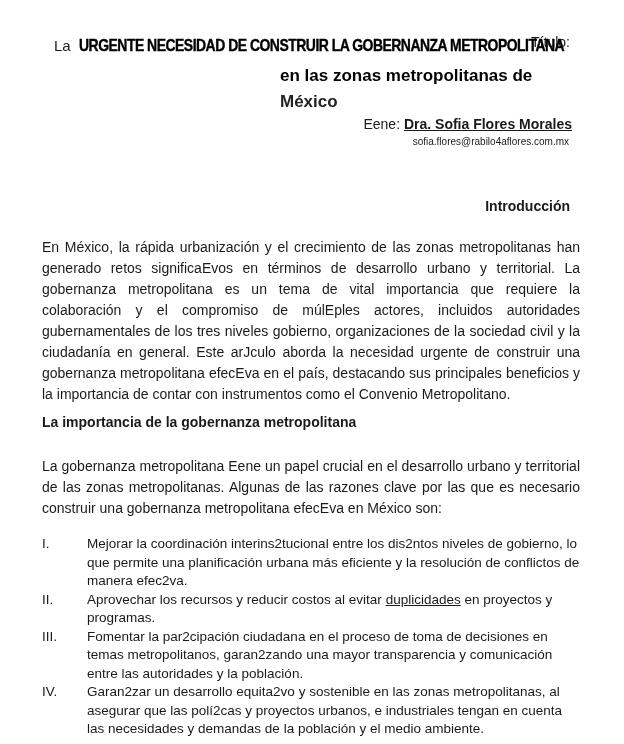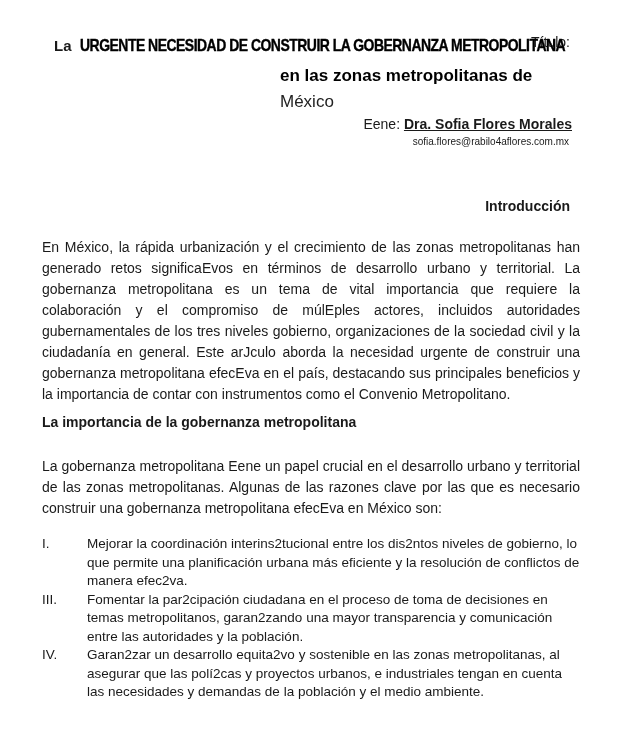--- a/index.html
+++ b/index.html
@@ -3,29 +3,29 @@
   <meta charset="utf-8">
   <style>
     html, body { margin: 0; padding: 0; background: #ffffff; }
     body {
       width: 624px; height: 744px; overflow: hidden; position: relative;
       font-family: "Liberation Sans", sans-serif; color: #1a1a1a;
     }
     .abs { position: absolute; }
     .titulo-label { top: 10px; right: 54px; font-size: 14px; margin-top: 24px; }
     .title-line1 { top: 36px; left: 54px; white-space: nowrap; }
-    .title-la { font-size: 15px; font-weight: bold; }
+    .title-la { font-size: 15px; font-weight: normal; }
     .title-caps {
       font-family: "Liberation Sans", sans-serif; font-weight: bold;
       font-size: 17px; letter-spacing: -0.6px; transform: scaleX(0.82);
       display: inline-block; transform-origin: left center; margin-left: 4px;
       -webkit-text-stroke: 0.4px #000; color: #000;
     }
     .title-line2 { top: 66px; left: 280px; font-size: 17px; font-weight: bold; color: #000000; }
-    .title-line3 { top: 92px; left: 280px; font-size: 17px; font-weight: normal; color: #222; }
+    .title-line3 { top: 92px; left: 280px; font-size: 17px; font-weight: bold; color: #222; }
     .author { top: 116px; right: 52px; font-size: 14px; }
     .author b { font-weight: bold; text-decoration: underline; }
     .email { top: 136px; right: 55px; font-size: 10px; }
     .intro-heading { top: 198px; right: 54px; font-size: 14px; font-weight: bold; }
     .para {
       left: 42px; width: 538px; font-size: 14px; line-height: 21px;
       text-align: justify;
     }
     .para1 { top: 237px; }
     .section-heading { top: 414px; left: 42px; font-size: 14px; font-weight: bold; }
@@ -59,20 +59,24 @@
 
 <div class="abs section-heading">La importancia de la gobernanza metropolitana</div>
 <div class="abs para para2">La gobernanza metropolitana Eene un papel crucial en el desarrollo urbano y territorial de las zonas metropolitanas. Algunas de las razones clave por las que es necesario construir una gobernanza metropolitana efecEva en México son:</div>
 
 <ul class="abs list">
   <li>
     <span class="num">I.</span>
     <span class="txt">Mejorar la coordinación interins2tucional entre los dis2ntos niveles de gobierno, lo que permite una planificación urbana más eficiente y la resolución de conflictos de manera efec2va.</span>
   </li>
   <li>
+    <span class="num">II.</span>
+    <span class="txt"><span>Aprovechar los recursos y reducir costos al evitar </span><span class="u">duplicidades</span><span> en proyectos y programas.</span></span>
+  </li>
+  <li>
     <span class="num">III.</span>
     <span class="txt">Fomentar la par2cipación ciudadana en el proceso de toma de decisiones en temas metropolitanos, garan2zando una mayor transparencia y comunicación entre las autoridades y la población.</span>
   </li>
   <li>
     <span class="num">IV.</span>
     <span class="txt">Garan2zar un desarrollo equita2vo y sostenible en las zonas metropolitanas, al asegurar que las polí2cas y proyectos urbanos, e industriales tengan en cuenta las necesidades y demandas de la población y el medio ambiente.</span>
   </li>
 </ul>
 
 </body></html>

